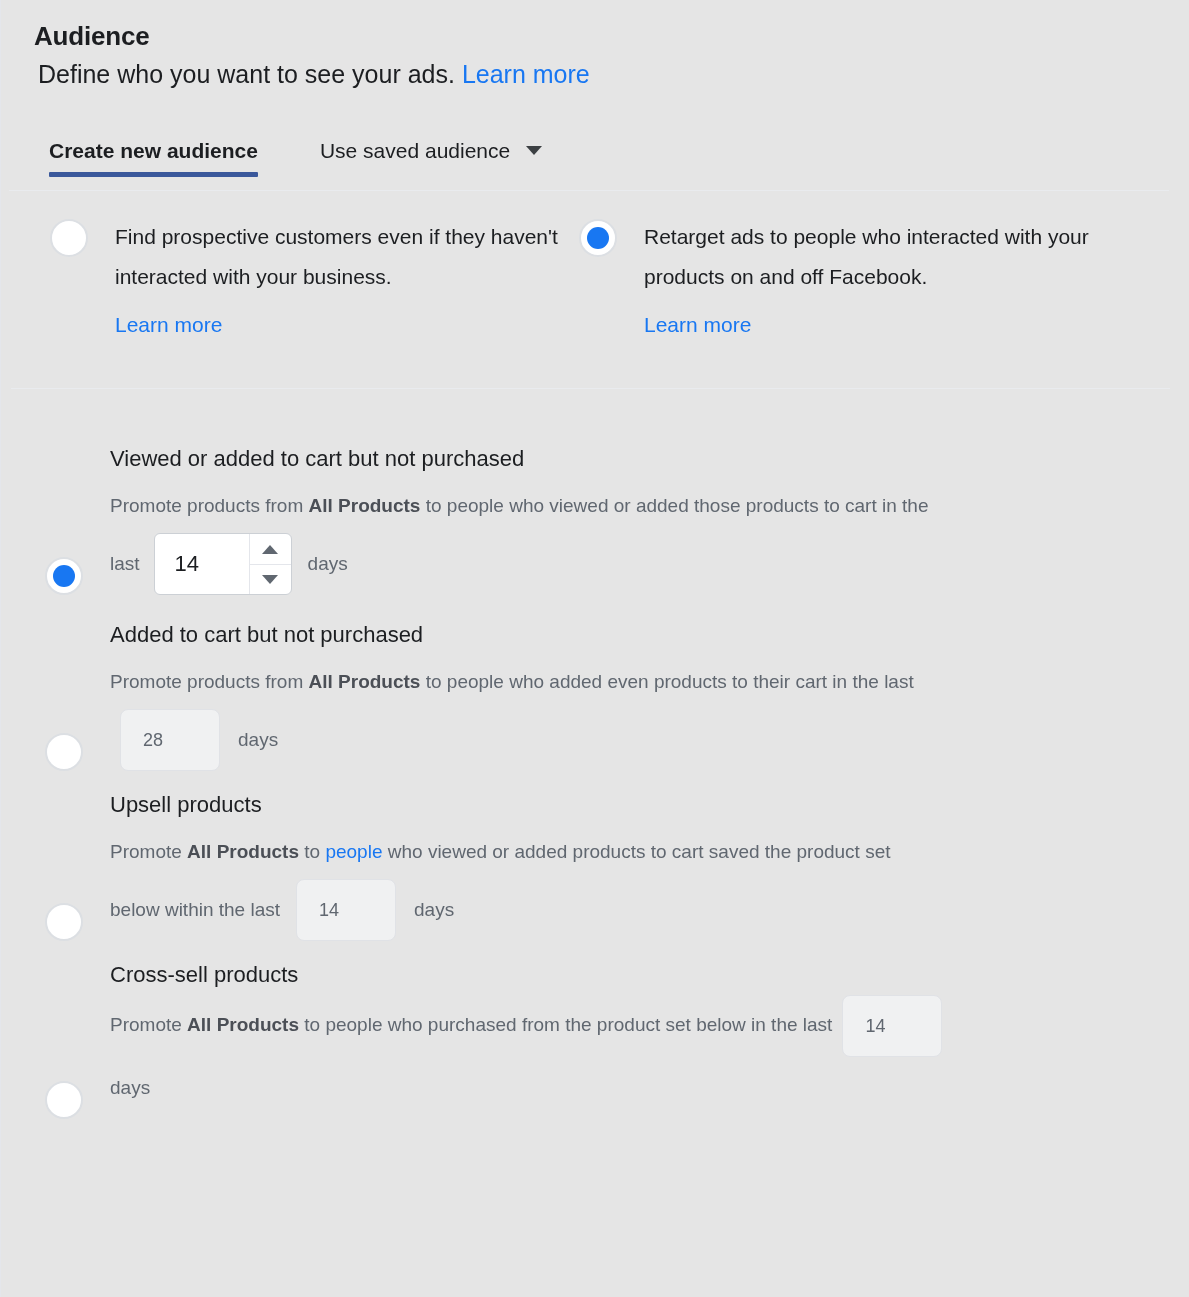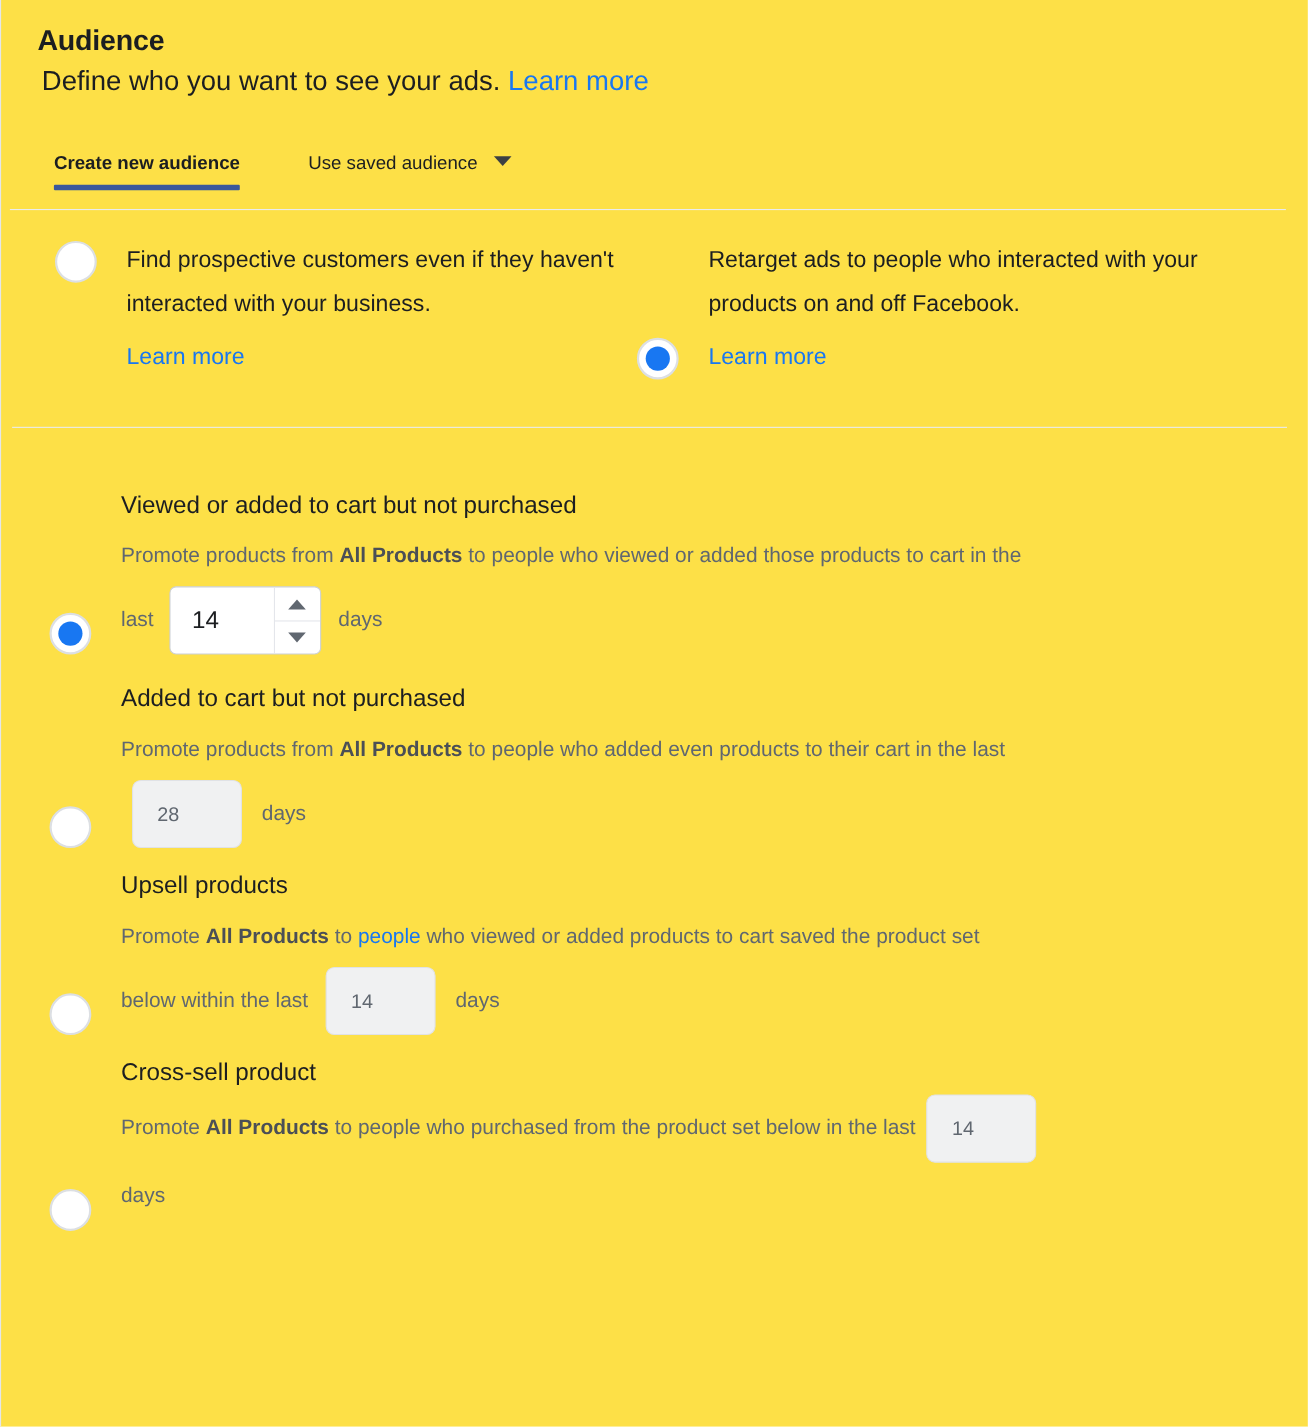--- a/index.html
+++ b/index.html
@@ -15,21 +15,21 @@
     color: #1c1e21;
     overflow: hidden;
     position: relative;
   }
 
   .page {
     position: relative;
     width: 1189px;
     height: 1297px;
     border-left: 1px solid #e4e6eb;
-    background: #fde047;
+    background: #e5e5e5;
   }
 
   
   .header {
     padding: 22px 0 0 33px;
   }
   .page-title {
     font-size: 26px;
     font-weight: bold;
     color: #1c1e21;
@@ -66,21 +66,21 @@
     background: #e9ebee;
   }
   .tabs {
     display: flex;
     align-items: flex-start;
     gap: 0;
     position: relative;
     height: 100%;
   }
   .tab {
-    font-size: 17px;
+    font-size: 21px;
     color: #1c1e21;
     padding: 5px 0 0 0;
     cursor: pointer;
     position: relative;
     white-space: nowrap;
   }
   .tab.active {
     font-weight: bold;
   }
   .tab.active .tab-bar {
@@ -107,21 +107,21 @@
   .toprow {
     display: flex;
     padding: 26px 0 0 0;
     position: relative;
   }
   .topcol {
     display: flex;
     align-items: flex-start;
   }
   .topcol.left  { width: 578px; padding-left: 49px; }
-  .topcol.right { padding-left: 0px; align-items: flex-end; }
+  .topcol.right { padding-left: 0px; }
 
   .radio {
     width: 38px;
     height: 38px;
     min-width: 38px;
     border-radius: 50%;
     border: 2px solid #dcdfe3;
     background: #fff;
     display: flex;
     align-items: center;
@@ -391,21 +391,21 @@
       </div>
     </div>
 
     <div class="opt-spacer-2"></div>
 
     <div class="opt">
       <div class="radio">
         <span class="dot"></span>
       </div>
       <div class="opt-body">
-        <div class="opt-title">Cross-sell product</div>
+        <div class="opt-title">Cross-sell products</div>
         <div class="opt-desc">
           <span>Promote </span><b>All Products</b><span> to people who purchased from the product set below in the last</span><span class="numbox">14</span>
         </div>
         <div class="inline-line">
           <span>days</span>
         </div>
       </div>
     </div>
 
   </div>

